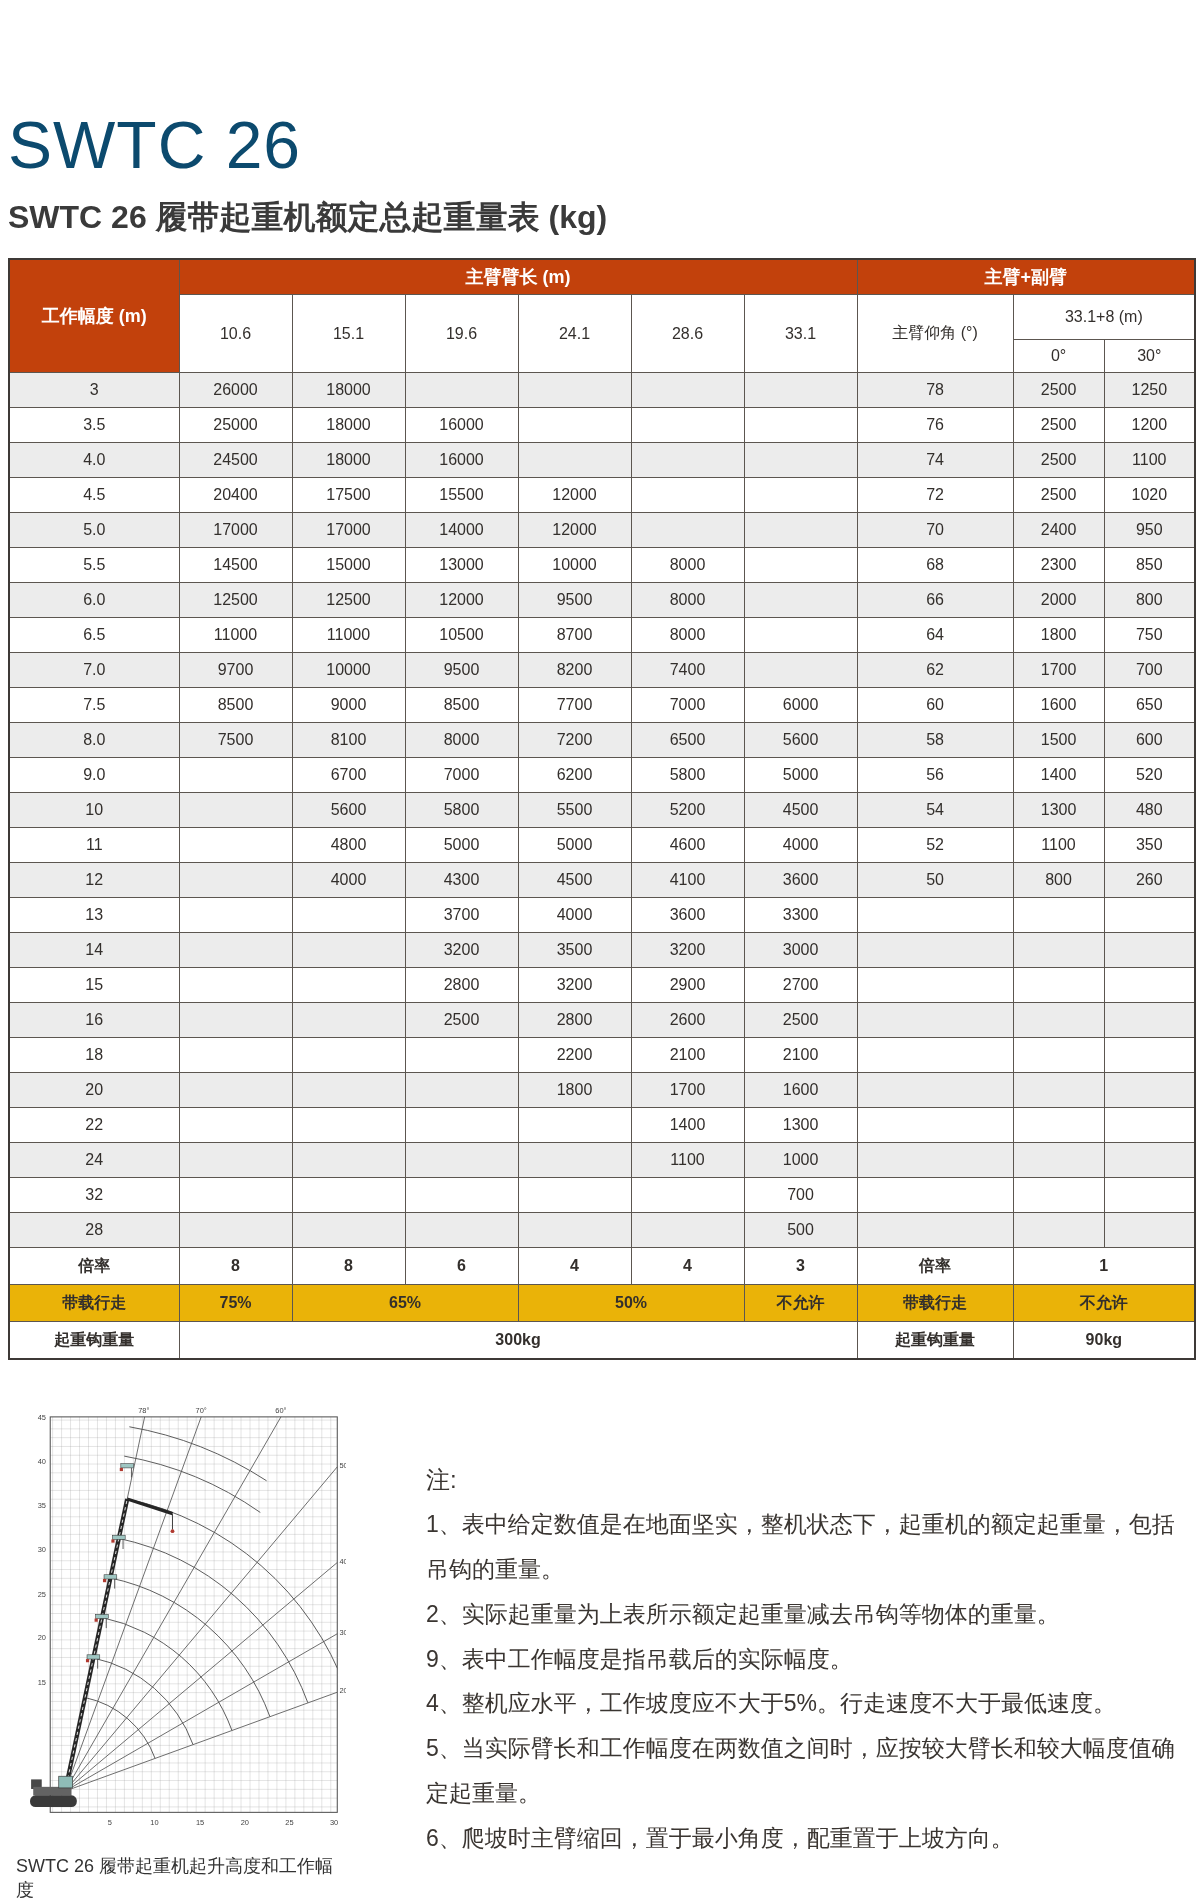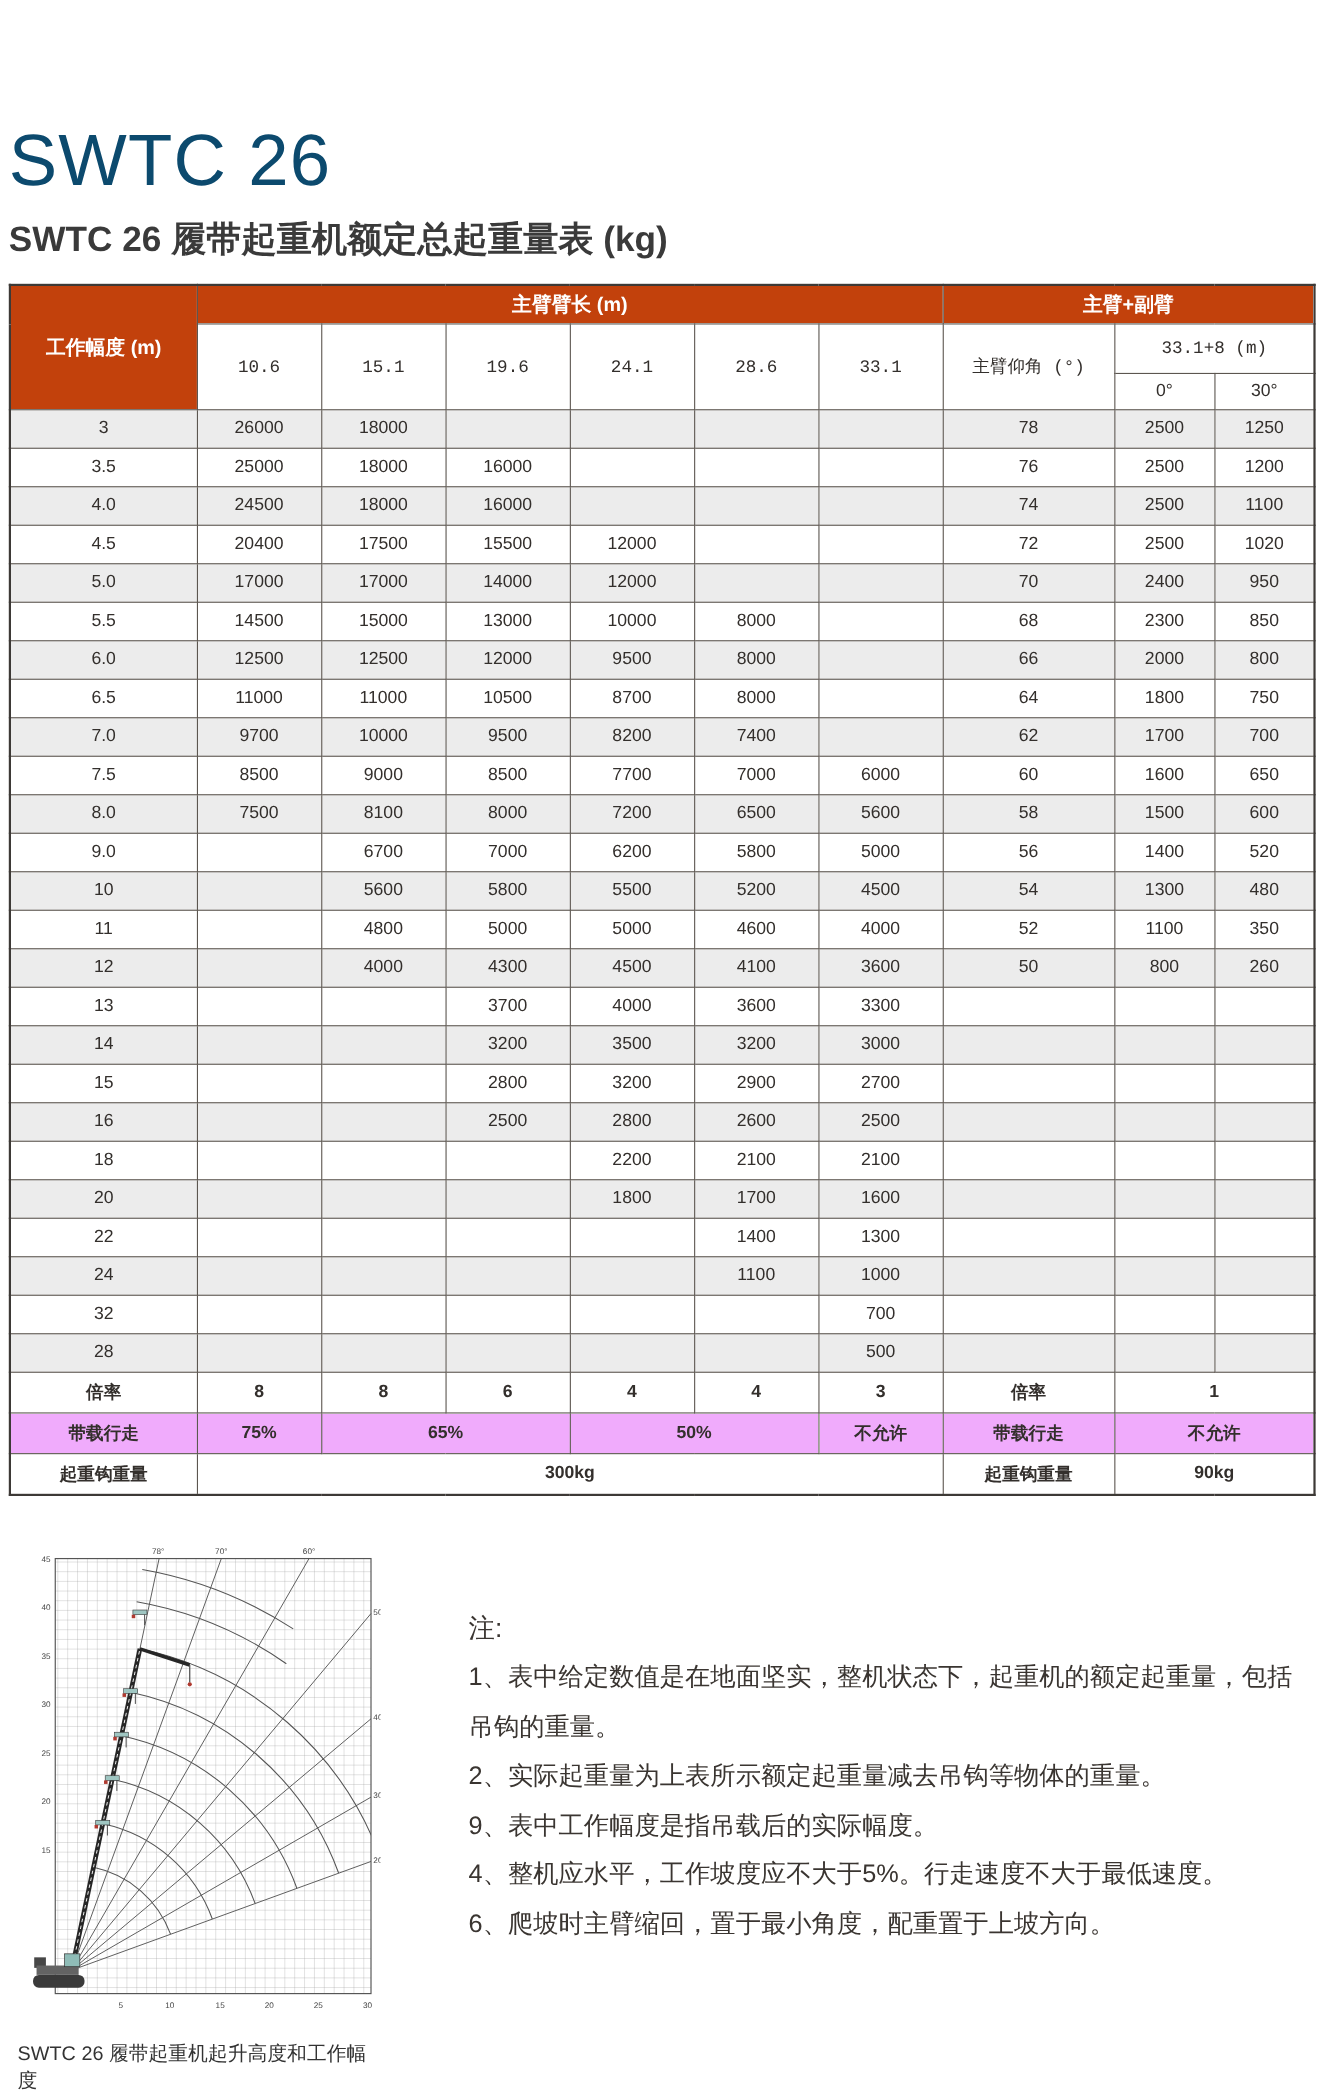--- a/index.html
+++ b/index.html
@@ -22,29 +22,29 @@
     border-collapse:collapse;width:1184px;table-layout:fixed;
     border:2px solid #3d3936;
   }
   .load-table th,.load-table td{
     border:1px solid #5c5650;
     text-align:center;vertical-align:middle;
     font-size:16px;font-weight:400;color:#332f2c;
     padding:0;overflow:hidden;white-space:nowrap;
   }
   .load-table thead tr.group-row th{height:34px;}
-  .load-table thead tr.sub-row th{height:44px;font-family:Liberation Mono, monospace;}
+  .load-table thead tr.sub-row th{height:44px;}
   .load-table thead tr.deg-row th{height:32px;}
   .load-table tbody td{height:34px;}
   .load-table tr.footer-row td{height:36px;font-weight:bold;}
   th.teal{
     background:#c2410c;color:#ffffff;font-weight:700;font-size:18px;
   }
   tr.striped td{background:#ececec;}
-  tr.row-travel td{background:#f0abfc;}
+  tr.row-travel td{background:#eab308;}
   .bottom{
     display:flex;align-items:flex-start;
     margin-top:42px;padding:0 8px;gap:80px;
   }
   .chart-col{width:330px;flex:0 0 auto;}
   .chart-caption{
     margin:10px 0 0 0;font-size:18px;color:#333;font-weight:400;
   }
   .notes-col{flex:1 1 auto;padding-top:62px;max-width:760px;}
   .notes-title{font-size:24px;font-weight:400;margin:0 0 6px 0;}
@@ -537,17 +537,18 @@
       </svg>
       <p class="chart-caption">SWTC 26 履带起重机起升高度和工作幅度</p>
     </div>
 
     <div class="notes-col">
       <p class="notes-title">注:</p>
       <p class="note-item">1、表中给定数值是在地面坚实，整机状态下，起重机的额定起重量，包括吊钩的重量。</p>
       <p class="note-item">2、实际起重量为上表所示额定起重量减去吊钩等物体的重量。</p>
       <p class="note-item">9、表中工作幅度是指吊载后的实际幅度。</p>
       <p class="note-item">4、整机应水平，工作坡度应不大于5%。行走速度不大于最低速度。</p>
+      <p class="note-item">5、当实际臂长和工作幅度在两数值之间时，应按较大臂长和较大幅度值确定起重量。</p>
       <p class="note-item">6、爬坡时主臂缩回，置于最小角度，配重置于上坡方向。</p>
     </div>
 
   </div>
 </div>
 
 </body></html>

